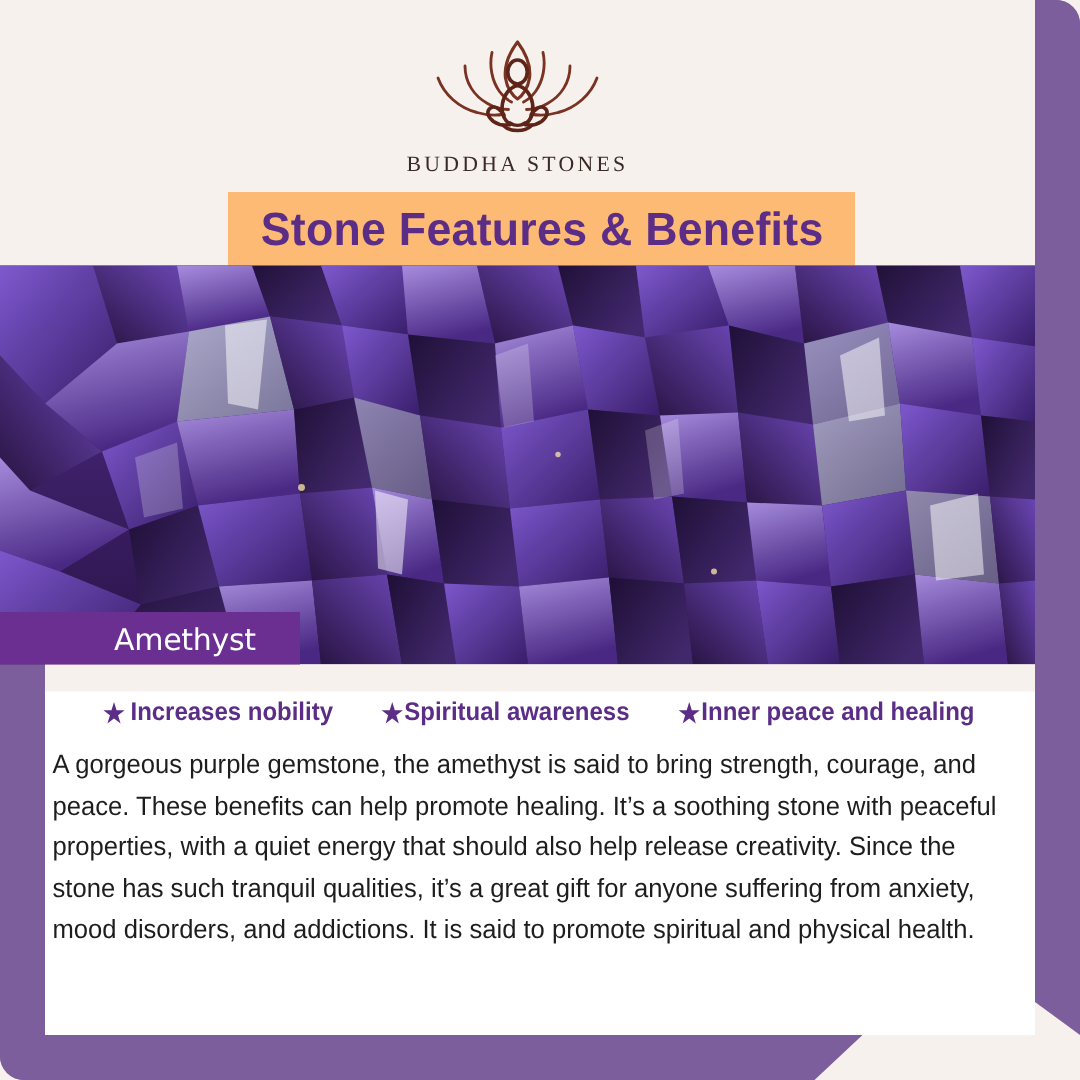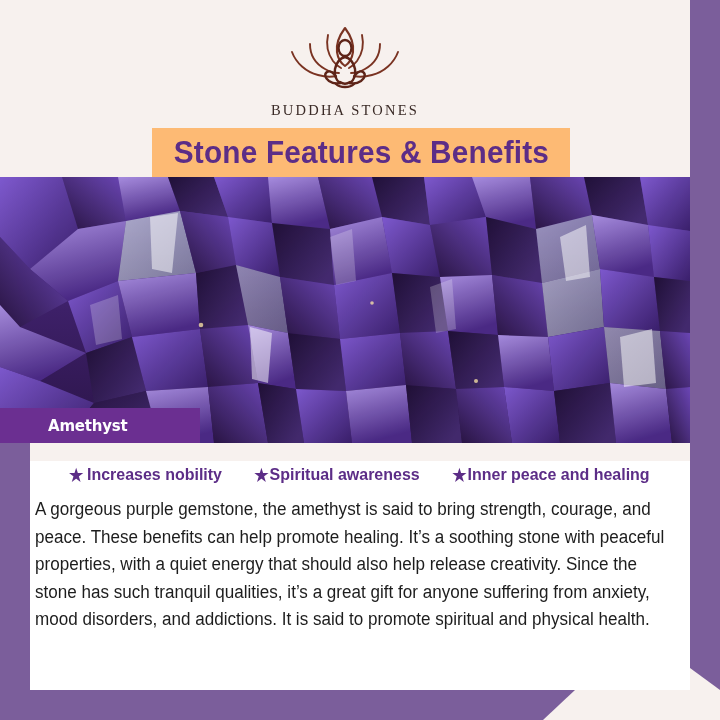--- a/index.html
+++ b/index.html
@@ -1,21 +1,21 @@
 <!DOCTYPE html>
 <html><head>
 <meta charset="utf-8">
 <style>
   html,body{margin:0;padding:0;}
   body{
     width:720px;height:720px;overflow:hidden;
     background:#f7f1ee;
     font-family:"Liberation Sans",sans-serif;
   }
-  .card{position:relative;width:720px;height:720px;overflow:hidden;background:#f7f1ee;}
+  .card{position:relative;width:720px;height:720px;overflow:hidden;background:#f7f1ee;border-radius:16px;}
 
   
   .band{position:absolute;background:#7b5e9b;}
   .band-top{
     top:0;left:195px;width:525px;height:30px;
     clip-path:polygon(32px 0,100% 0,100% 100%,0 100%);
   }
   .band-right{
     top:0;right:0;width:30px;height:690px;
     clip-path:polygon(0 0,100% 0,100% 100%,0 calc(100% - 22px));
@@ -64,21 +64,21 @@
   }
   .photo svg{display:block;width:100%;height:100%;}
 
   .stone-tag{
     position:absolute;left:0;top:408px;width:200px;height:35px;
     background:#6b2f91;
     display:flex;align-items:center;
     z-index:5;
   }
   .stone-tag span{
-    margin-left:48px;color:#ffffff;font-weight:700;font-size:15px;
+    margin-left:76px;color:#ffffff;font-weight:400;font-size:20px;
     font-family:"DejaVu Sans",sans-serif;letter-spacing:-.2px;
   }
 
   
   .panel{
     position:absolute;left:30px;top:443px;width:660px;height:247px;
     background:#ffffff;
   }
   .panel-strip{
     position:absolute;left:0;top:0;width:660px;height:18px;background:#f7f1ee;

